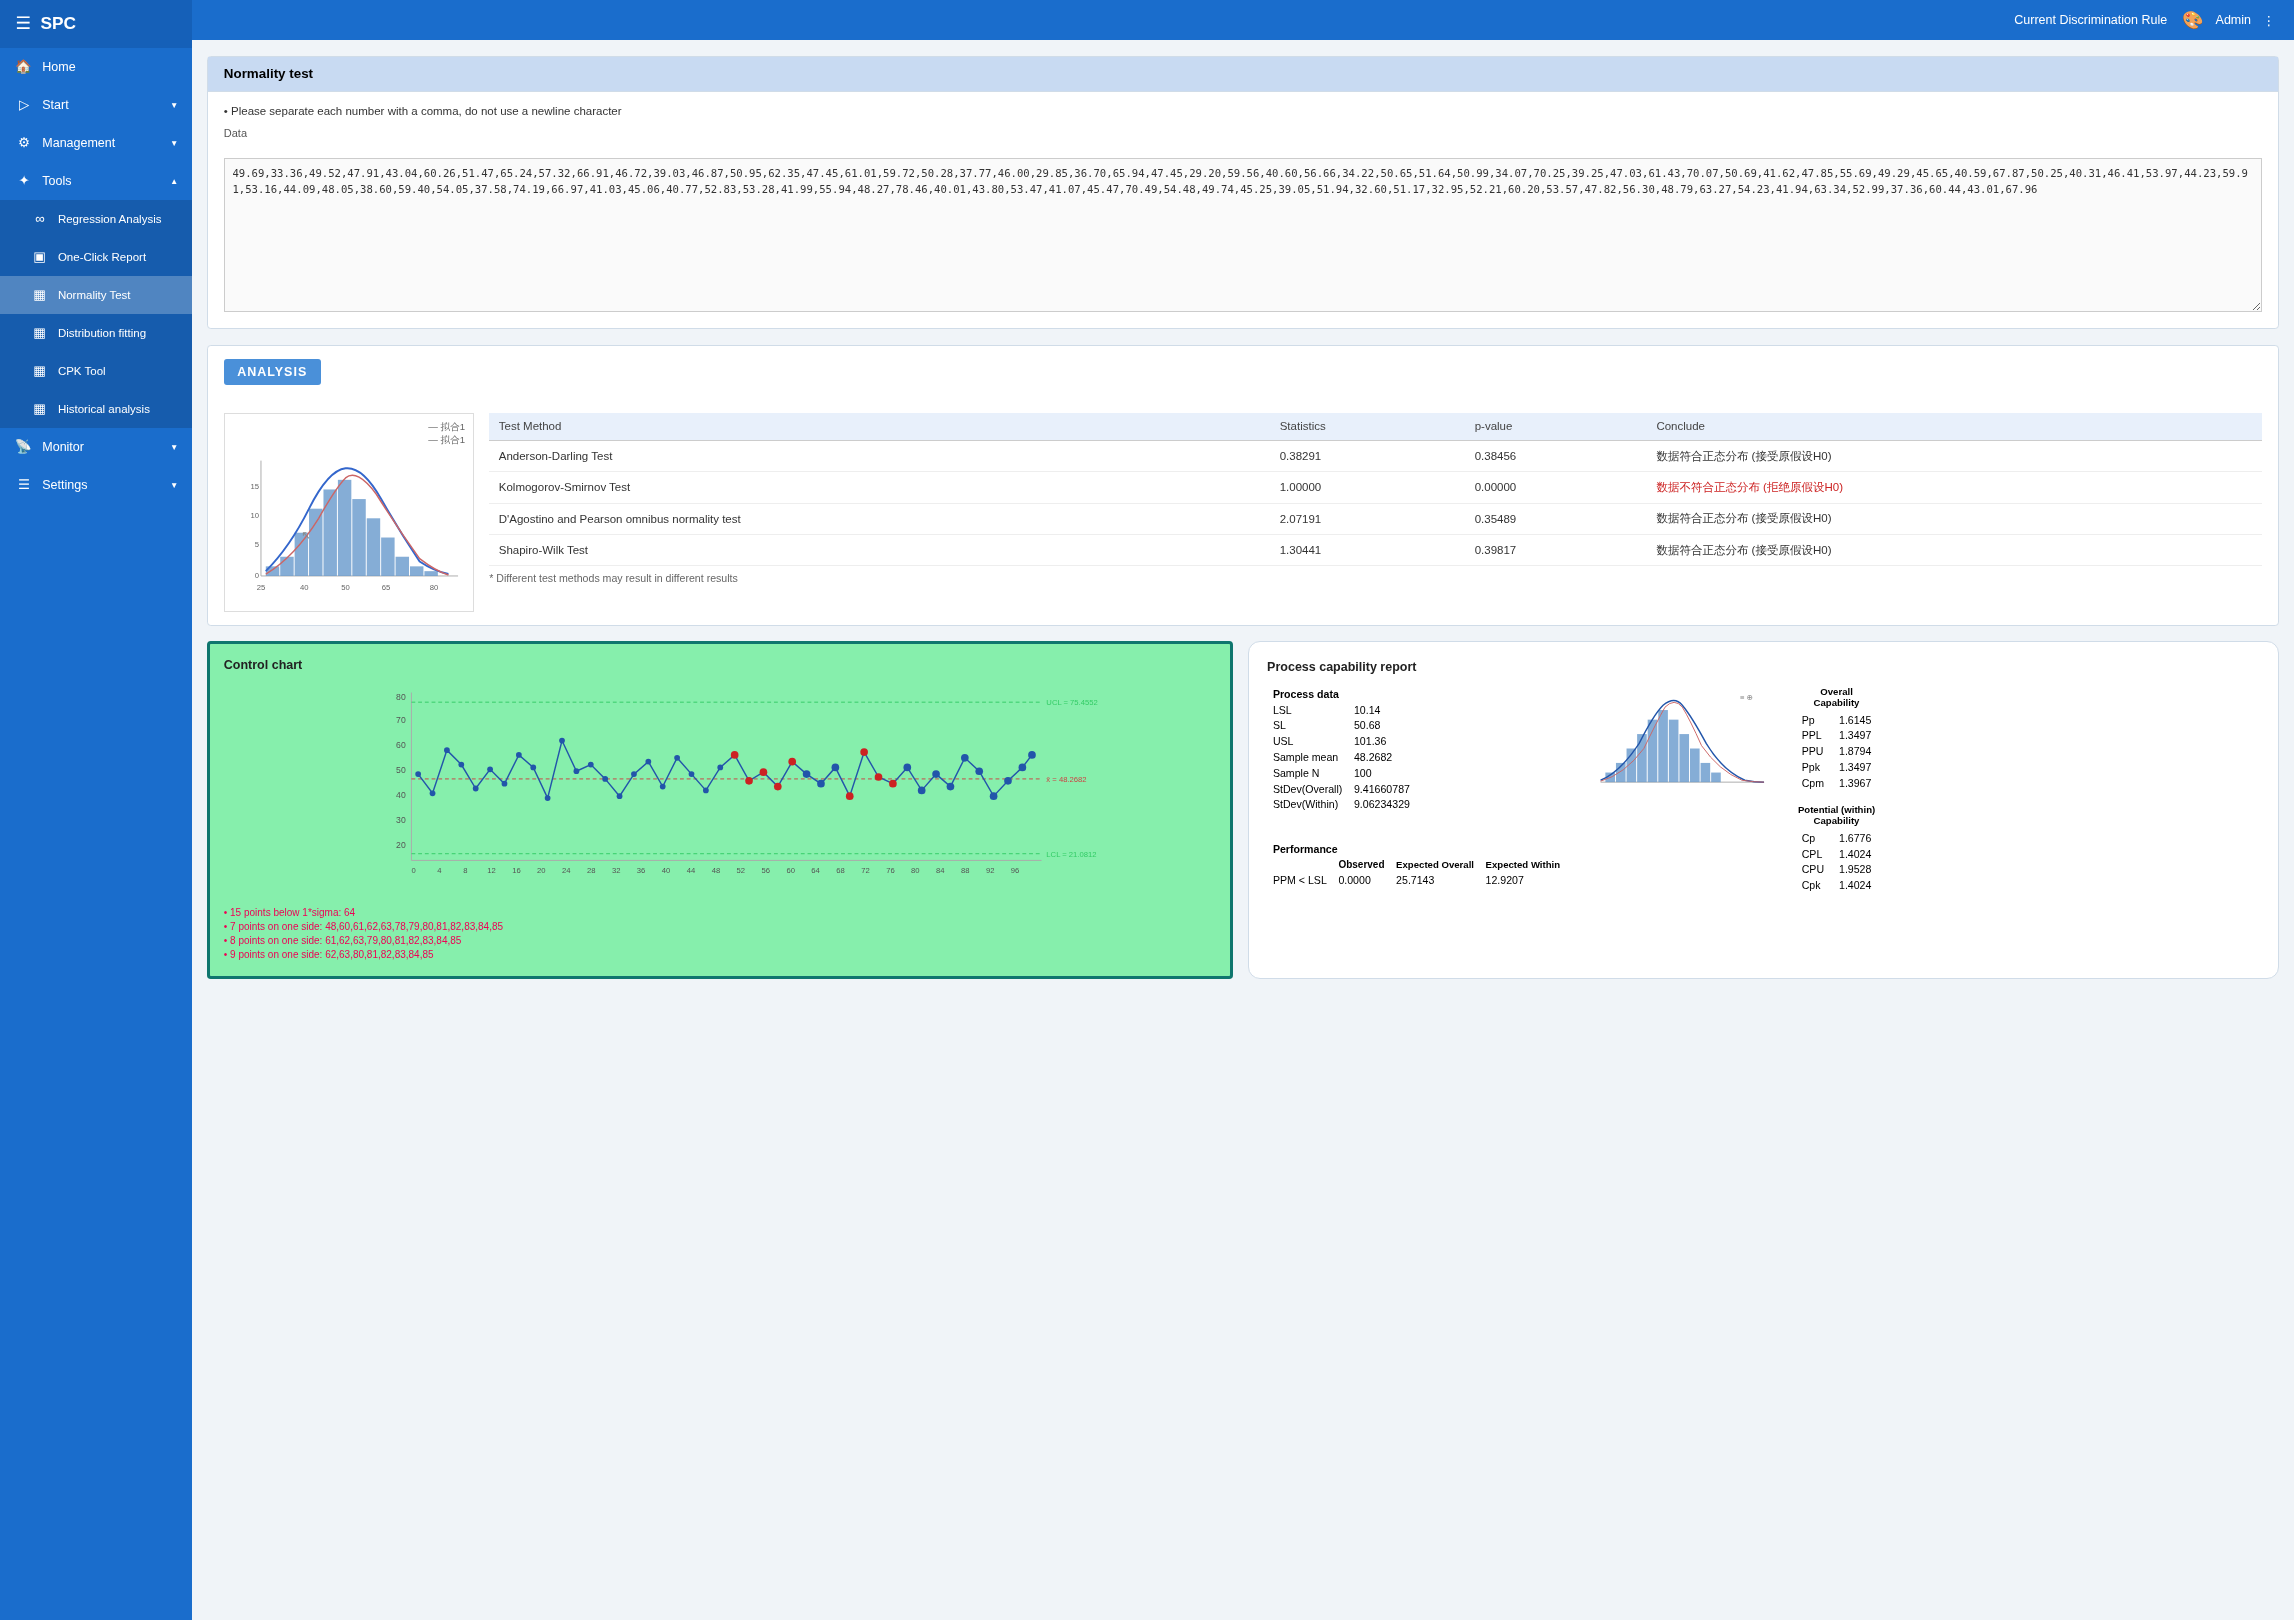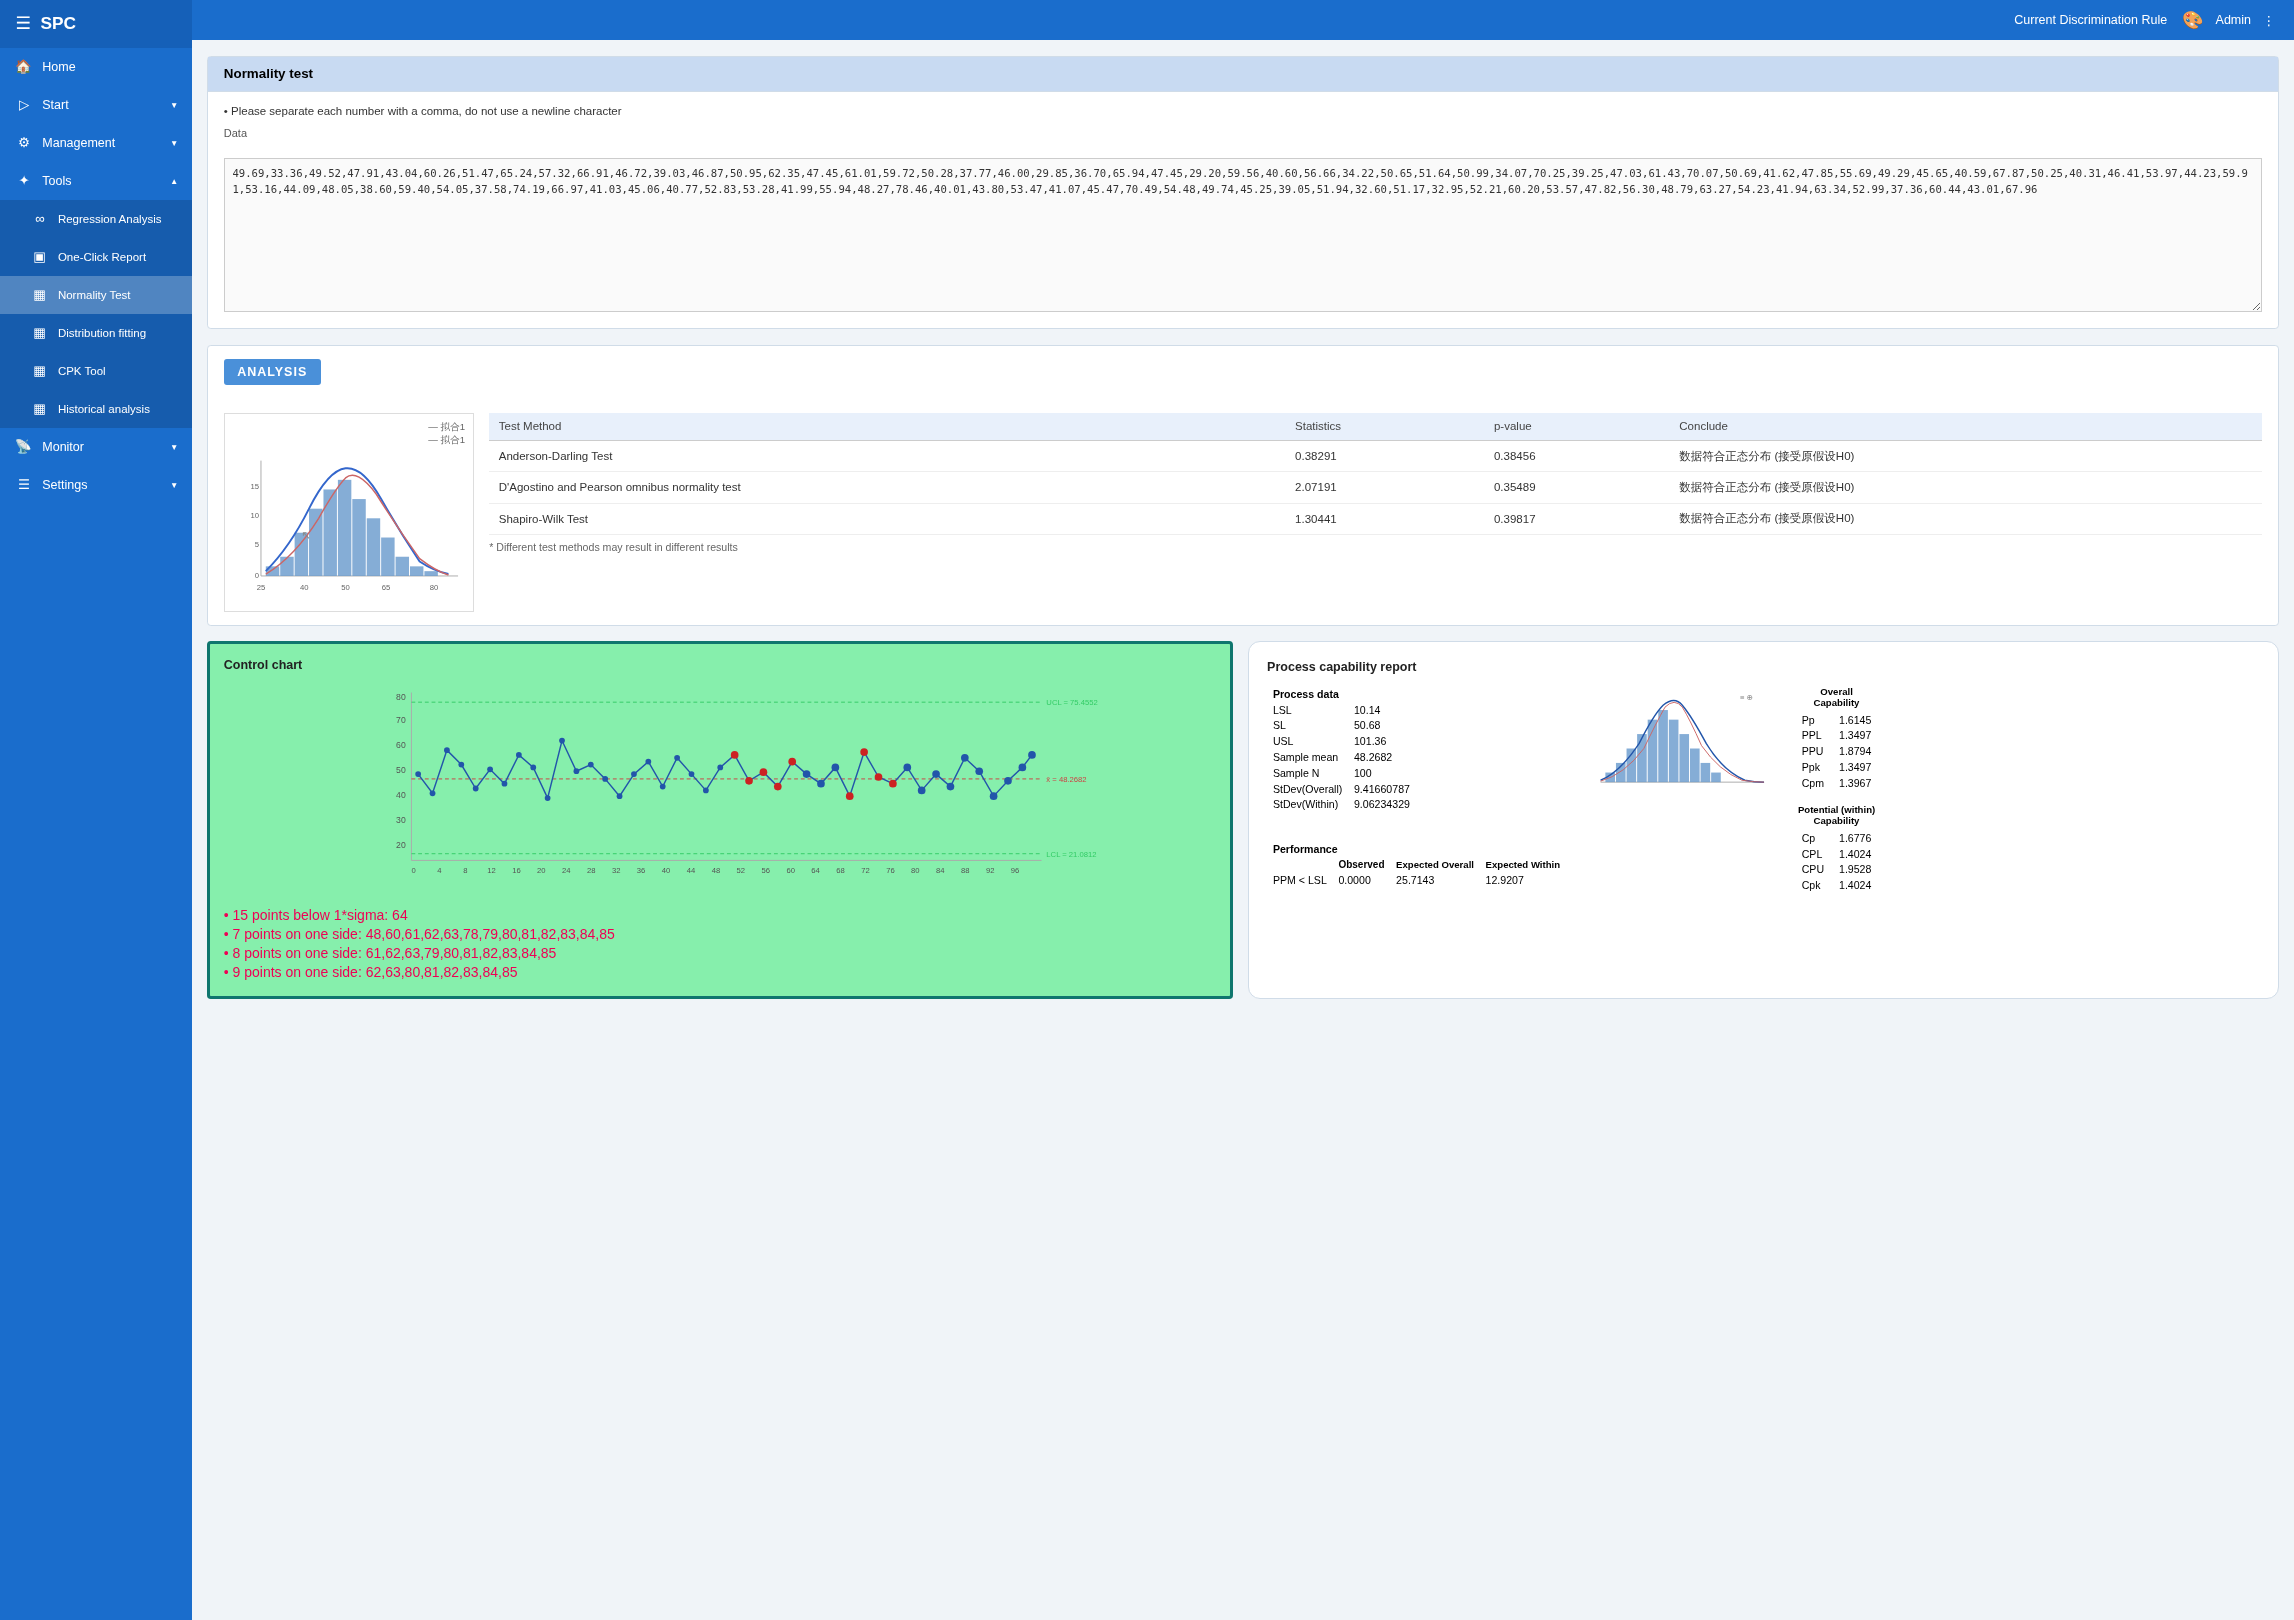--- a/index.html
+++ b/index.html
@@ -59,21 +59,21 @@
     .proc-data-table .bold { font-weight: bold; }
     .proc-chart-area { width: 192px; flex-shrink: 0; }
     .proc-stats { font-size: 10.6px; }
     .proc-stats .section-head { font-weight: bold; text-align: center; font-size: 10.6px; margin-bottom: 3.8px; }
     .proc-stats table { border-collapse: collapse; width: 100%; }
     .proc-stats td { padding: 1.9px 3.8px; text-align: right; }
     .proc-stats td:first-child { text-align: left; }
     .proc-stats .separator { height: 7.7px; }
 
     
-    .alerts { margin-top: 9.6px; font-size: 14px; }
+    .alerts { margin-top: 9.6px; font-size: 10px; }
     .alert-item { color: #e05; margin-bottom: 2.9px; }
     .alert-item::before { content: "• "; color: #e05; }
   </style>
 </head>
 <body>
 
 <div class="sidebar">
   <div class="sidebar-header">
     <span class="hamburger">☰</span>
     <span class="brand">SPC</span>
@@ -219,20 +219,26 @@
                   <th>p-value</th>
                   <th>Conclude</th>
                 </tr>
               </thead>
               <tbody id="analysis-tbody">
               <tr>
                     <td>Anderson-Darling Test</td>
                     <td>0.38291</td>
                     <td>0.38456</td>
                     <td>数据符合正态分布 (接受原假设H0)</td>
+                  </tr>
+                  <tr>
+                    <td>Kolmogorov-Smirnov Test</td>
+                    <td>1.00000</td>
+                    <td>0.00000</td>
+                    <td style="color: rgb(204, 34, 34);">数据不符合正态分布 (拒绝原假设H0)</td>
                   </tr>
                   <tr>
                     <td>D'Agostino and Pearson omnibus normality test</td>
                     <td>2.07191</td>
                     <td>0.35489</td>
                     <td>数据符合正态分布 (接受原假设H0)</td>
                   </tr>
                   <tr>
                     <td>Shapiro-Wilk Test</td>
                     <td>1.30441</td>

